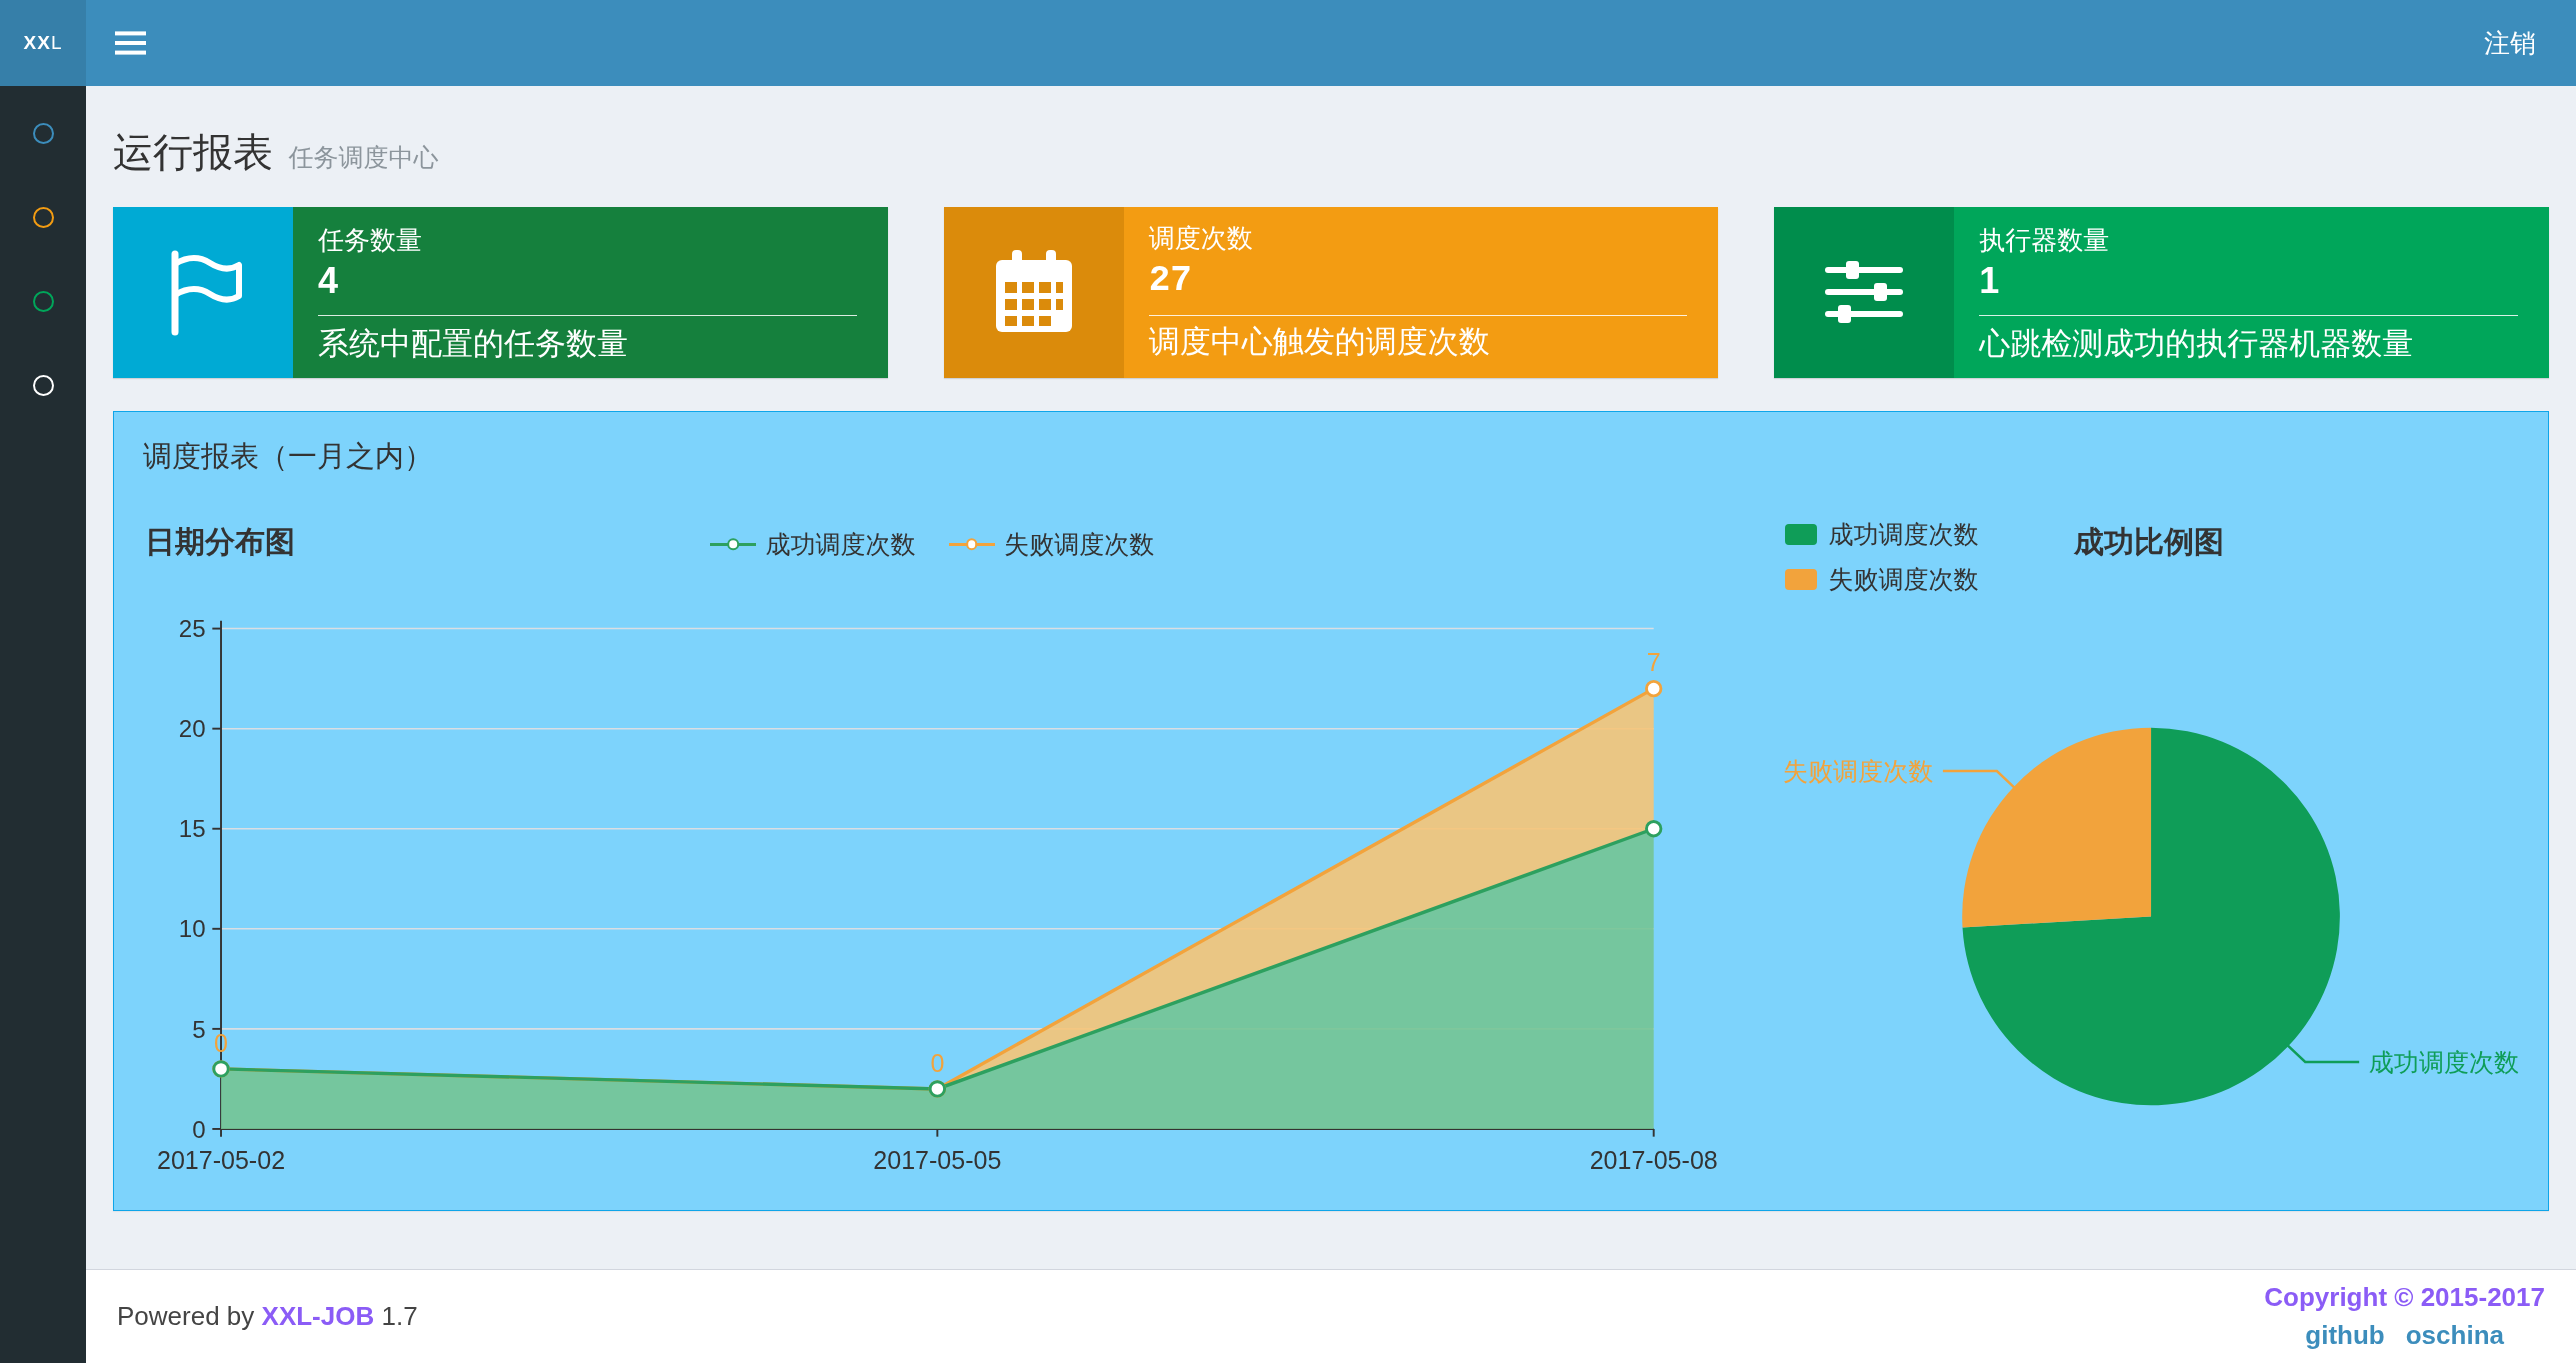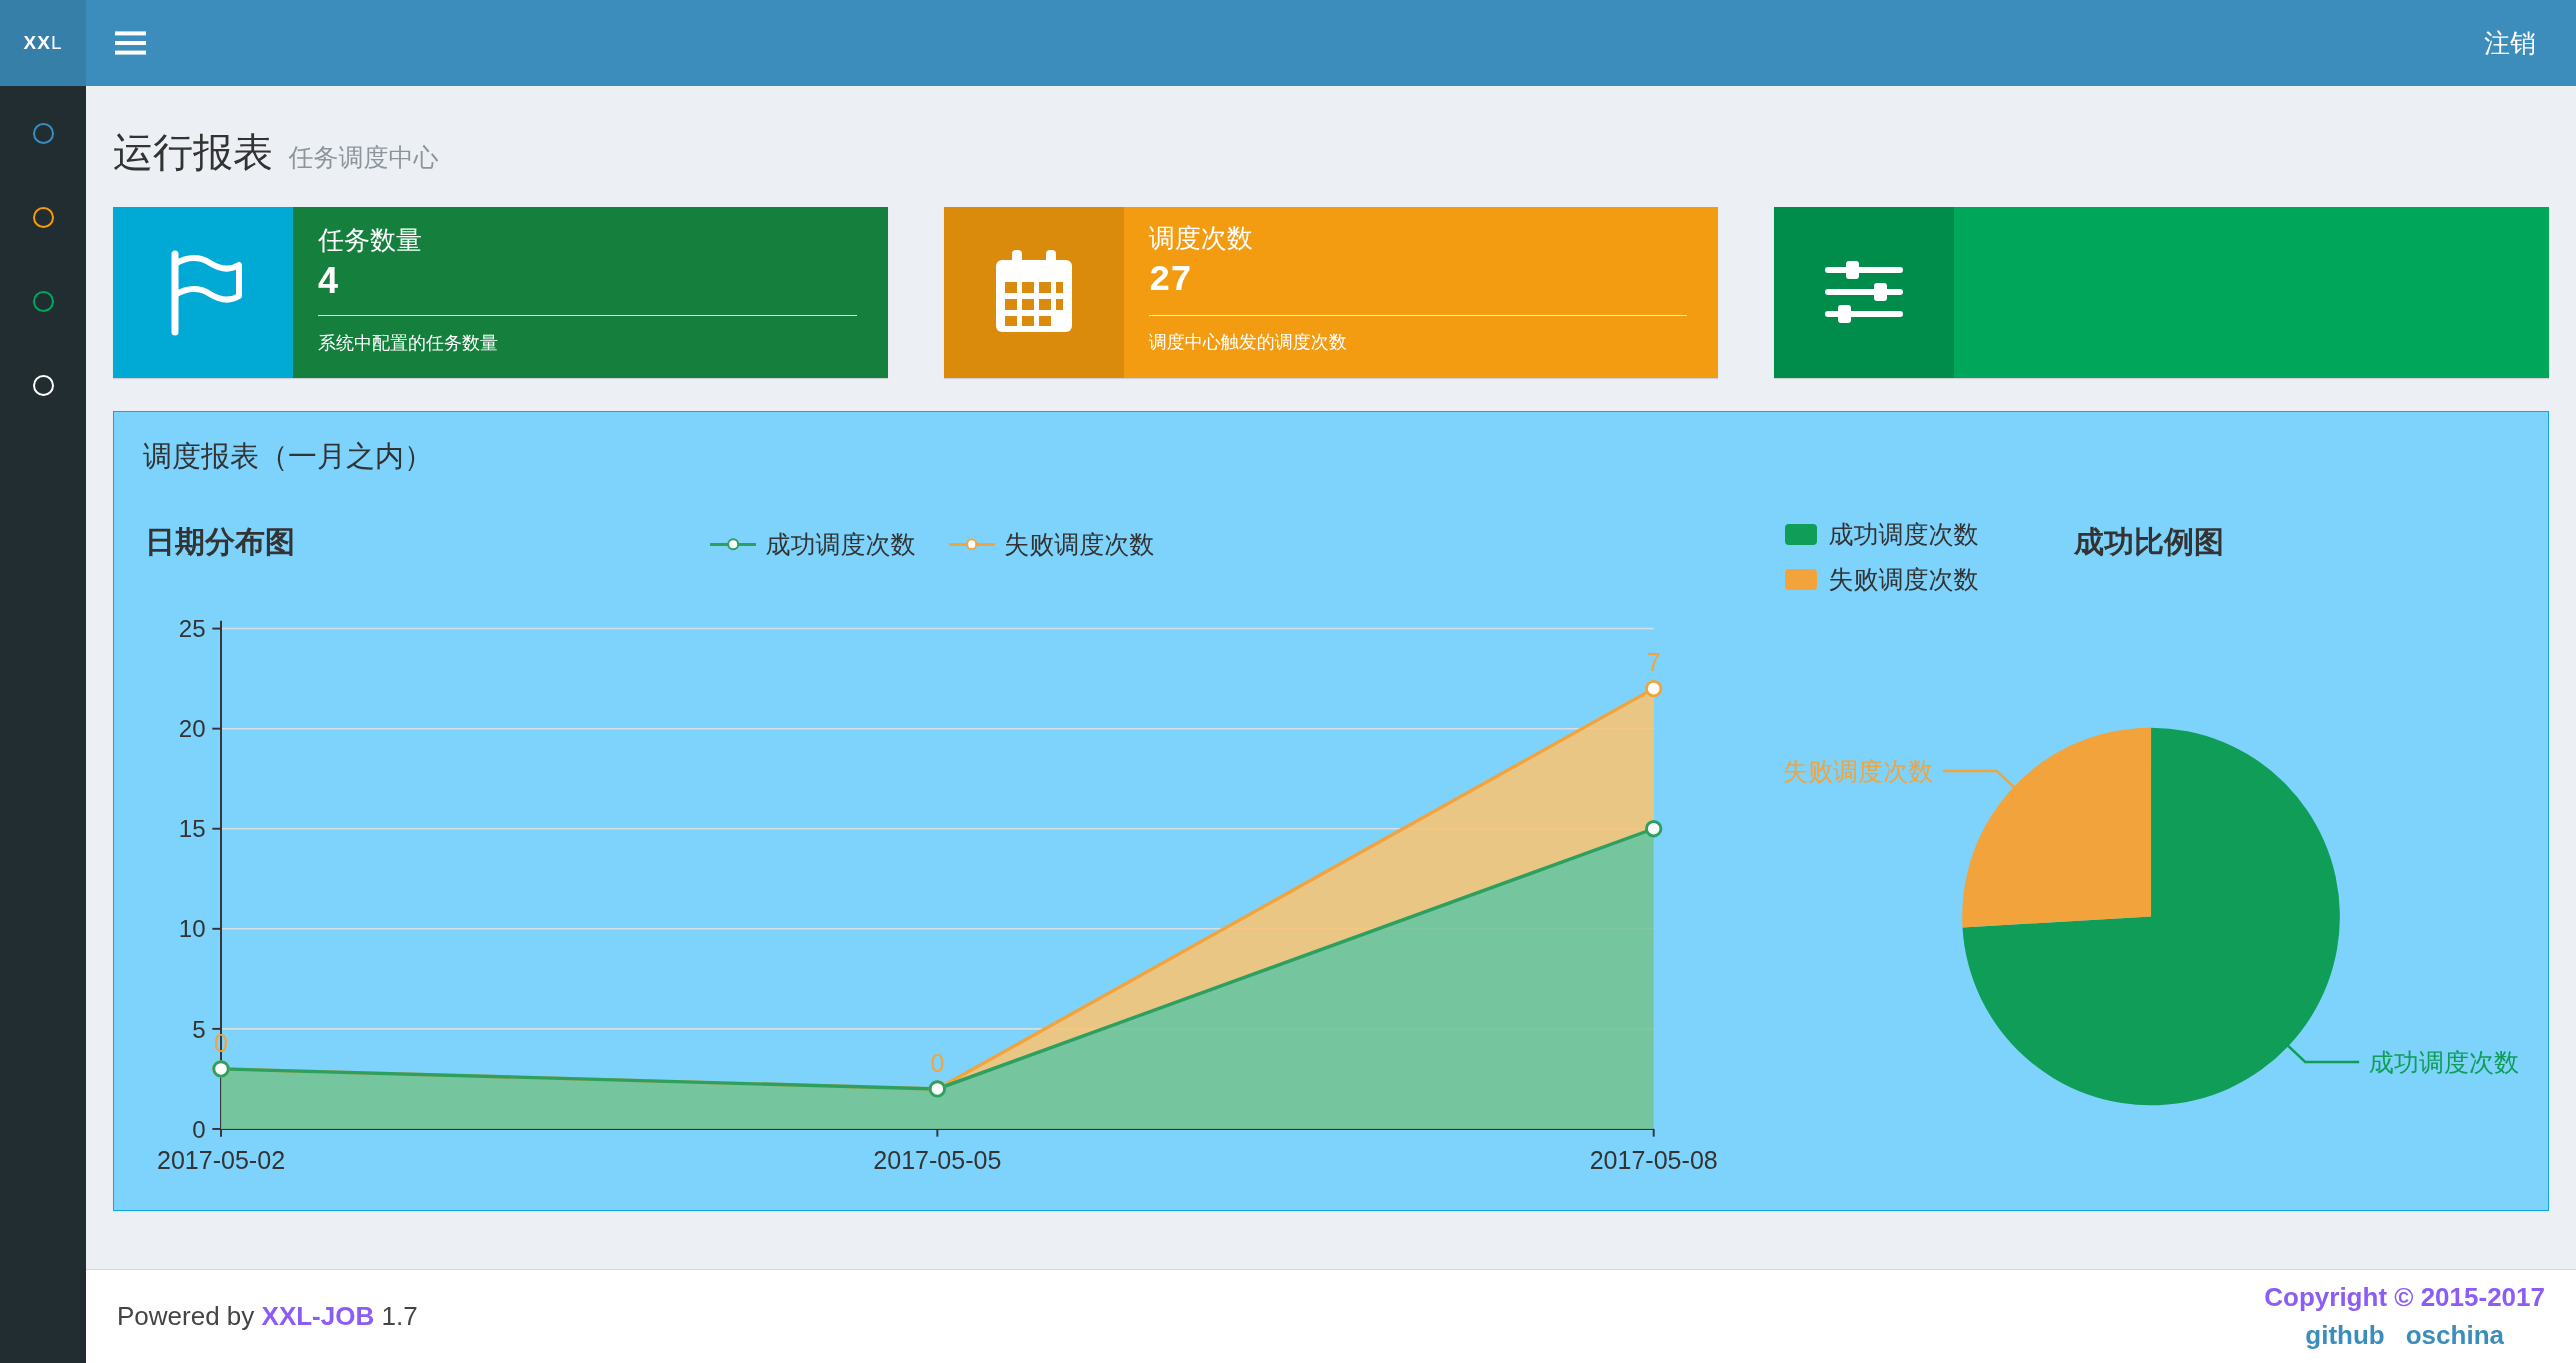--- a/index.html
+++ b/index.html
@@ -47,21 +47,21 @@
     box-shadow:0 1px 1px rgba(0,0,0,0.12);
   }
   .box-aqua { background:#15803d; }   .box-aqua  .info-icon { background:#00aad4; }
   .box-orange { background:#f39c12;font-family:Liberation Mono, monospace; } .box-orange .info-icon { background:#db8b0b; }
   .box-green { background:#00a65a; }  .box-green .info-icon { background:#008d4c; }
   .info-icon { width:180px; display:flex; align-items:center; justify-content:center; }
   .info-body { flex:1; padding:15.4px 31px 0 25px; }
   .ib-title { font-size:26px; line-height:37px; }
   .ib-number { font-size:36px; font-weight:bold; line-height:44px; }
   .ib-divider { height:0; border-top:1.9px solid rgba(255,255,255,0.85); margin:11.6px 0 9.6px 0; }
-  .ib-desc { font-size:18px; line-height:37px; }
+  .ib-desc { font-size:31px; line-height:37px; }
   
   .panel {
     position:relative; margin:33px 27px 0 27px; height:800px;
     background:#7dd3fc; border:1px solid #0ea5e9; box-shadow:0 1px 1px rgba(0,0,0,0.05);
     overflow:hidden;
   }
   .panel-title { position:absolute; left:29px; top:25px; font-size:29px; font-weight:500; color:#333; }
   .chart-title { position:absolute; font-size:30px; font-weight:bold; color:#333; }
   .chart-title.left { left:31px; top:110px; }
   .chart-title.pie-t { left:2035px; top:110px; transform:translateX(-50%); white-space:nowrap; }
@@ -174,20 +174,26 @@
             <line x1="12" y1="26" x2="84" y2="26"></line>
             <line x1="12" y1="48" x2="84" y2="48"></line>
             <line x1="12" y1="70" x2="84" y2="70"></line>
           </g>
           <g fill="#fff">
             <rect x="30" y="17" width="13" height="18" rx="3"></rect>
             <rect x="58" y="39" width="13" height="18" rx="3"></rect>
             <rect x="22" y="61" width="13" height="18" rx="3"></rect>
           </g>
         </svg>
+      </div>
+      <div class="info-body">
+        <div class="ib-title">执行器数量</div>
+        <div class="ib-number">1</div>
+        <div class="ib-divider"></div>
+        <div class="ib-desc">心跳检测成功的执行器机器数量</div>
       </div>
     </div>
 
   </div>
 
   <div class="panel">
     <div class="panel-title">调度报表（一月之内）</div>
 
     <div class="chart-title left">日期分布图</div>
 

